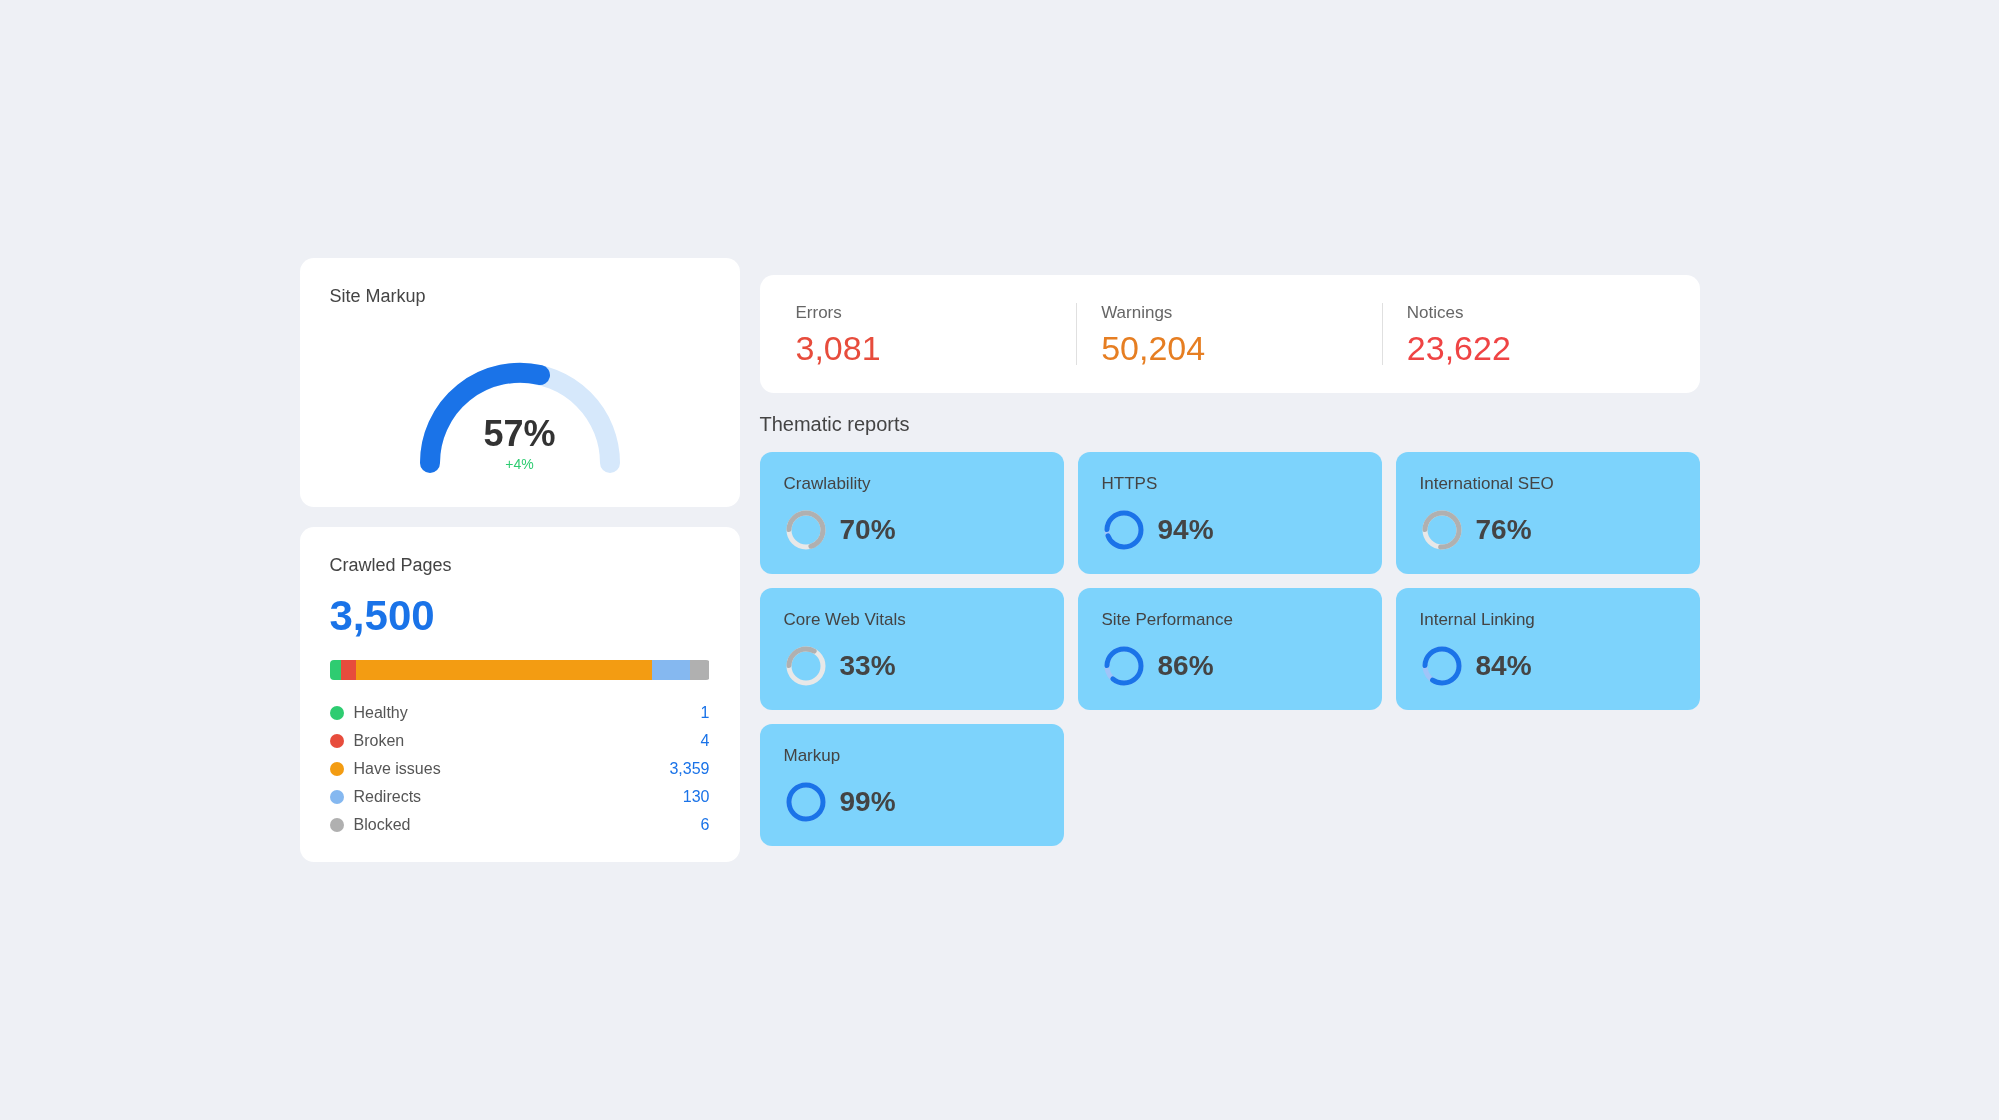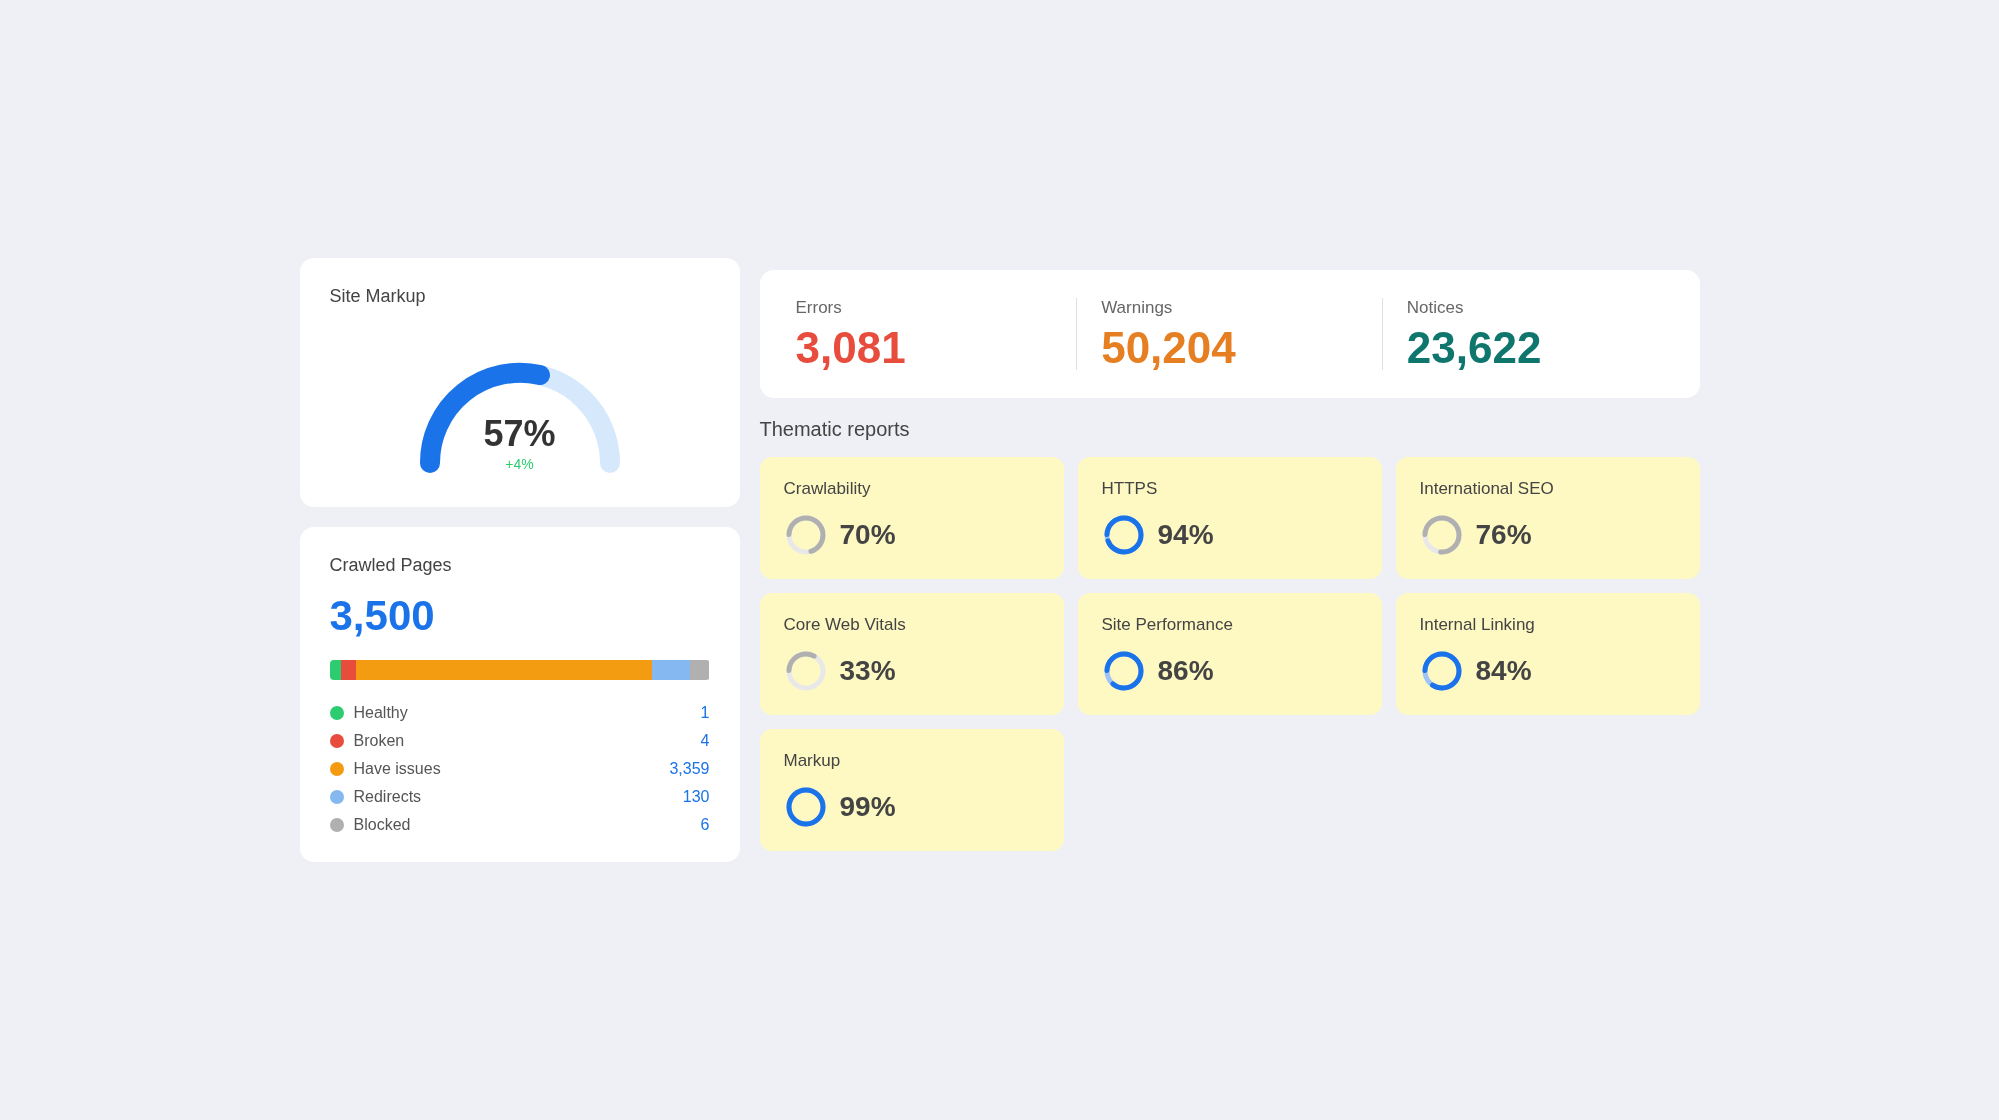--- a/index.html
+++ b/index.html
@@ -137,43 +137,43 @@
       background: #e0e0e0;
       margin: 0;
     }
     .metric-label {
       font-size: 17px;
       color: #666;
       margin-bottom: 8px;
       font-weight: 400;
     }
     .metric-value {
-      font-size: 44px;
-      font-weight: 700;
+      font-size: 34px;
+      font-weight: 400;
       line-height: 1;
     }
     .metric-value.red { color: #e74c3c; }
     .metric-value.orange { color: #e67e22; }
-    .metric-value.blue { color: #0f766e; }
+    .metric-value.blue { color: #ef4444; }
 
     
     .thematic-section {}
     .thematic-title {
       font-size: 20px;
       font-weight: 500;
       color: #444;
       margin-bottom: 16px;
     }
     .reports-grid {
       display: grid;
       grid-template-columns: repeat(3, 1fr);
       gap: 14px;
     }
     .report-card {
-      background: #fef9c3;
+      background: #7dd3fc;
       border-radius: 12px;
       padding: 22px 24px;
       display: flex;
       flex-direction: column;
       gap: 14px;
     }
     .report-name {
       font-size: 17px;
       font-weight: 500;
       color: #444;

